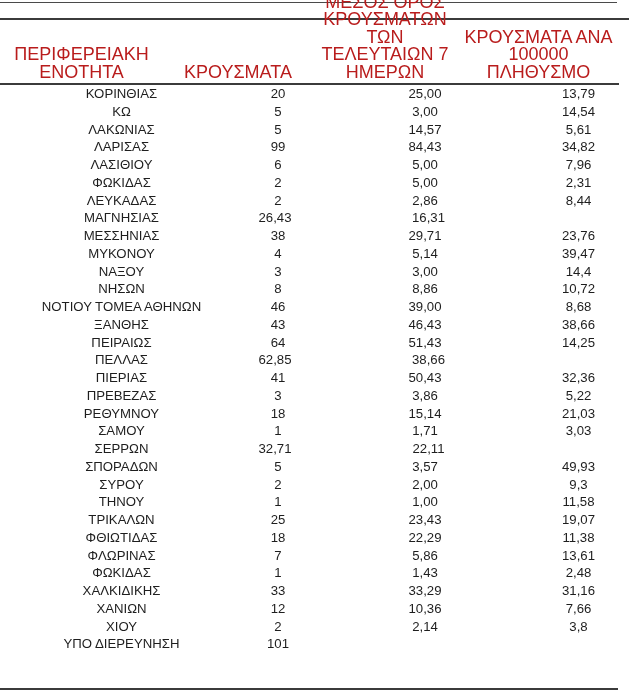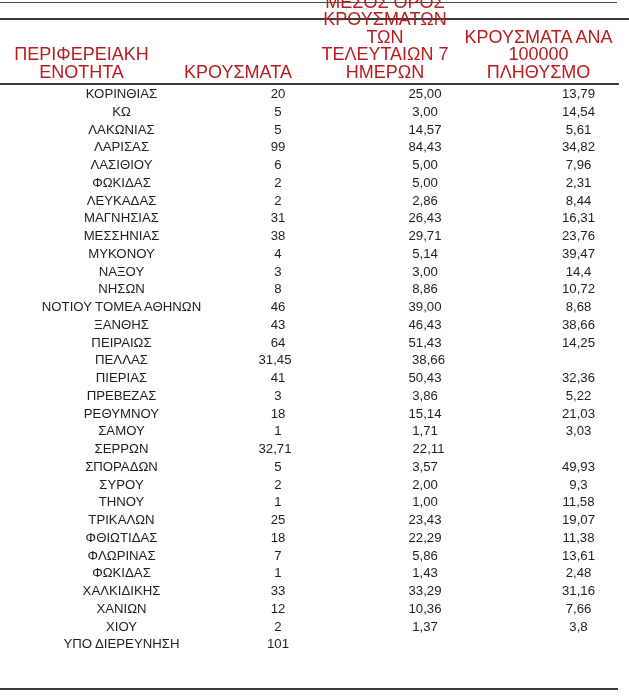--- a/index.html
+++ b/index.html
@@ -144,21 +144,20 @@
 
   <div class="row">
     <div class="cell c1">ΛΕΥΚΑΔΑΣ</div>
     <div class="cell c2">2</div>
     <div class="cell c3">2,86</div>
     <div class="cell c4">8,44</div>
   </div>
 
   <div class="row">
     <div class="cell c1">ΜΑΓΝΗΣΙΑΣ</div>
-    <div class="cell c2">31</div>
     <div class="cell c3">26,43</div>
     <div class="cell c4">16,31</div>
   </div>
 
   <div class="row">
     <div class="cell c1">ΜΕΣΣΗΝΙΑΣ</div>
     <div class="cell c2">38</div>
     <div class="cell c3">29,71</div>
     <div class="cell c4">23,76</div>
   </div>
@@ -200,21 +199,21 @@
 
   <div class="row">
     <div class="cell c1">ΠΕΙΡΑΙΩΣ</div>
     <div class="cell c2">64</div>
     <div class="cell c3">51,43</div>
     <div class="cell c4">14,25</div>
   </div>
 
   <div class="row">
     <div class="cell c1">ΠΕΛΛΑΣ</div>
-    <div class="cell c3">31,45</div>
+    <div class="cell c3">62,85</div>
     <div class="cell c4">38,66</div>
   </div>
 
   <div class="row">
     <div class="cell c1">ΠΙΕΡΙΑΣ</div>
     <div class="cell c2">41</div>
     <div class="cell c3">50,43</div>
     <div class="cell c4">32,36</div>
   </div>
 
@@ -306,21 +305,21 @@
   <div class="row">
     <div class="cell c1">ΧΑΝΙΩΝ</div>
     <div class="cell c2">12</div>
     <div class="cell c3">10,36</div>
     <div class="cell c4">7,66</div>
   </div>
 
   <div class="row">
     <div class="cell c1">ΧΙΟΥ</div>
     <div class="cell c2">2</div>
-    <div class="cell c3">1,37</div>
+    <div class="cell c3">2,14</div>
     <div class="cell c4">3,8</div>
   </div>
 
   <div class="row">
     <div class="cell c1">ΥΠΟ ΔΙΕΡΕΥΝΗΣΗ</div>
     <div class="cell c2">101</div>
     <div class="cell c3"></div>
     <div class="cell c4"></div>
   </div>
 </div>

